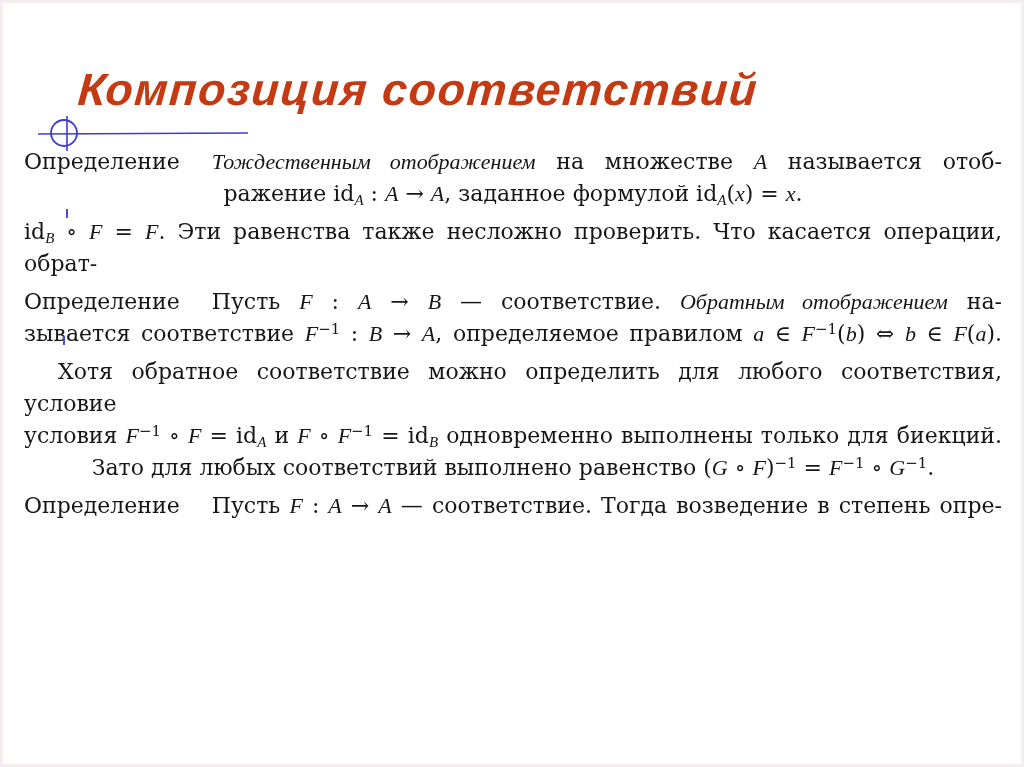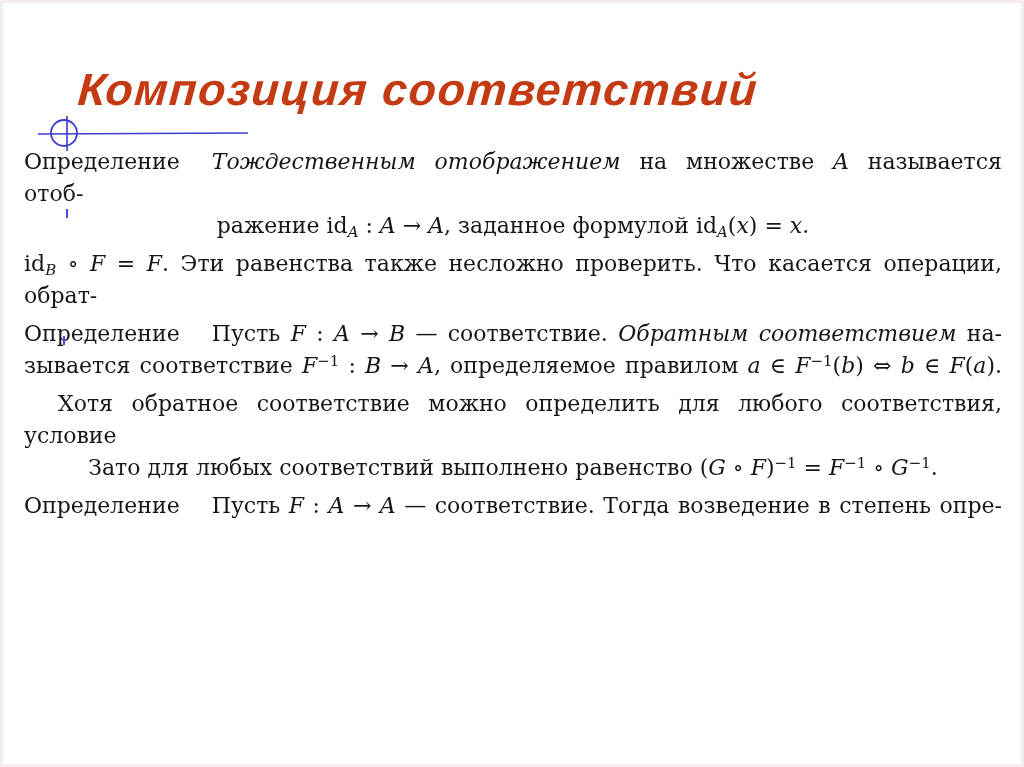--- a/index.html
+++ b/index.html
@@ -41,21 +41,21 @@
     left: 24px; top: 146px;
     width: 978px;
     font-size: 22px;
     line-height: 32px;
   }
   .para { margin: 0 0 6px 0; }
   .tline { text-align: center; }
   .tline.just { text-align: justify; text-align-last: justify; }
   .tline.ind { text-indent: 34px; }
   .tline b { font-weight: normal; }
-  .tline i { font-style: italic; }
+  .tline i { font-style: italic; font-family: Liberation Serif, serif; }
   .dgap { display: inline-block; width: 32px; }
   .tline sub, .tline sup { font-size: 68%; line-height: 0; }
   .tline sub { vertical-align: -0.25em; }
   .tline sup { vertical-align: 0.5em; }
 </style>
 </head>
 <body>
 
 <div class="frame"></div>
 
@@ -71,25 +71,26 @@
 
 <div class="slide-body" id="slide-body" style="color: rgb(22, 22, 22);">
     <div class="para">
       <div class="tline just"><b>Определение</b><span class="dgap"></span><i>Тождественным отображением</i> на множестве <i>A</i> называется отоб-</div>
       <div class="tline">ражение id<sub><i>A</i></sub> : <i>A</i> → <i>A</i>, заданное формулой id<sub><i>A</i></sub>(<i>x</i>) = <i>x</i>.</div>
     </div>
     <div class="para">
       <div class="tline just">id<sub><i>B</i></sub> ∘ <i>F</i> = <i>F</i>. Эти равенства также несложно проверить. Что касается операции, обрат-</div>
     </div>
     <div class="para">
-      <div class="tline just"><b>Определение</b><span class="dgap"></span>Пусть <i>F</i> : <i>A</i> → <i>B</i> — соответствие. <i>Обратным соответствием</i> на-</div>
+      <div class="tline just"><b>Определение</b><span class="dgap"></span>Пусть <i>F</i> : <i>A</i> → <i>B</i> — соответствие. <i>Обратным отображением</i> на-</div>
       <div class="tline just">зывается соответствие <i>F</i><sup>−1</sup> : <i>B</i> → <i>A</i>, определяемое правилом <i>a</i> ∈ <i>F</i><sup>−1</sup>(<i>b</i>) ⇔ <i>b</i> ∈ <i>F</i>(<i>a</i>).</div>
     </div>
     <div class="para">
       <div class="tline just ind">Хотя обратное соответствие можно определить для любого соответствия, условие</div>
+      <div class="tline just">условия <i>F</i><sup>−1</sup> ∘ <i>F</i> = id<sub><i>A</i></sub> и <i>F</i> ∘ <i>F</i><sup>−1</sup> = id<sub><i>B</i></sub> одновременно выполнены только для биекций.</div>
       <div class="tline">Зато для любых соответствий выполнено равенство (<i>G</i> ∘ <i>F</i>)<sup>−1</sup> = <i>F</i><sup>−1</sup> ∘ <i>G</i><sup>−1</sup>.</div>
     </div>
     <div class="para">
       <div class="tline just"><b>Определение</b><span class="dgap"></span>Пусть <i>F</i> : <i>A</i> → <i>A</i> — соответствие. Тогда возведение в степень опре-</div>
     </div>
   </div>
 
 <div class="artifact-tick" style="left: 66px; top: 209px; background: rgb(75, 75, 219);"></div>
 <div class="artifact-tick" style="left: 63px; top: 336px; background: rgb(75, 75, 219);"></div>
 

